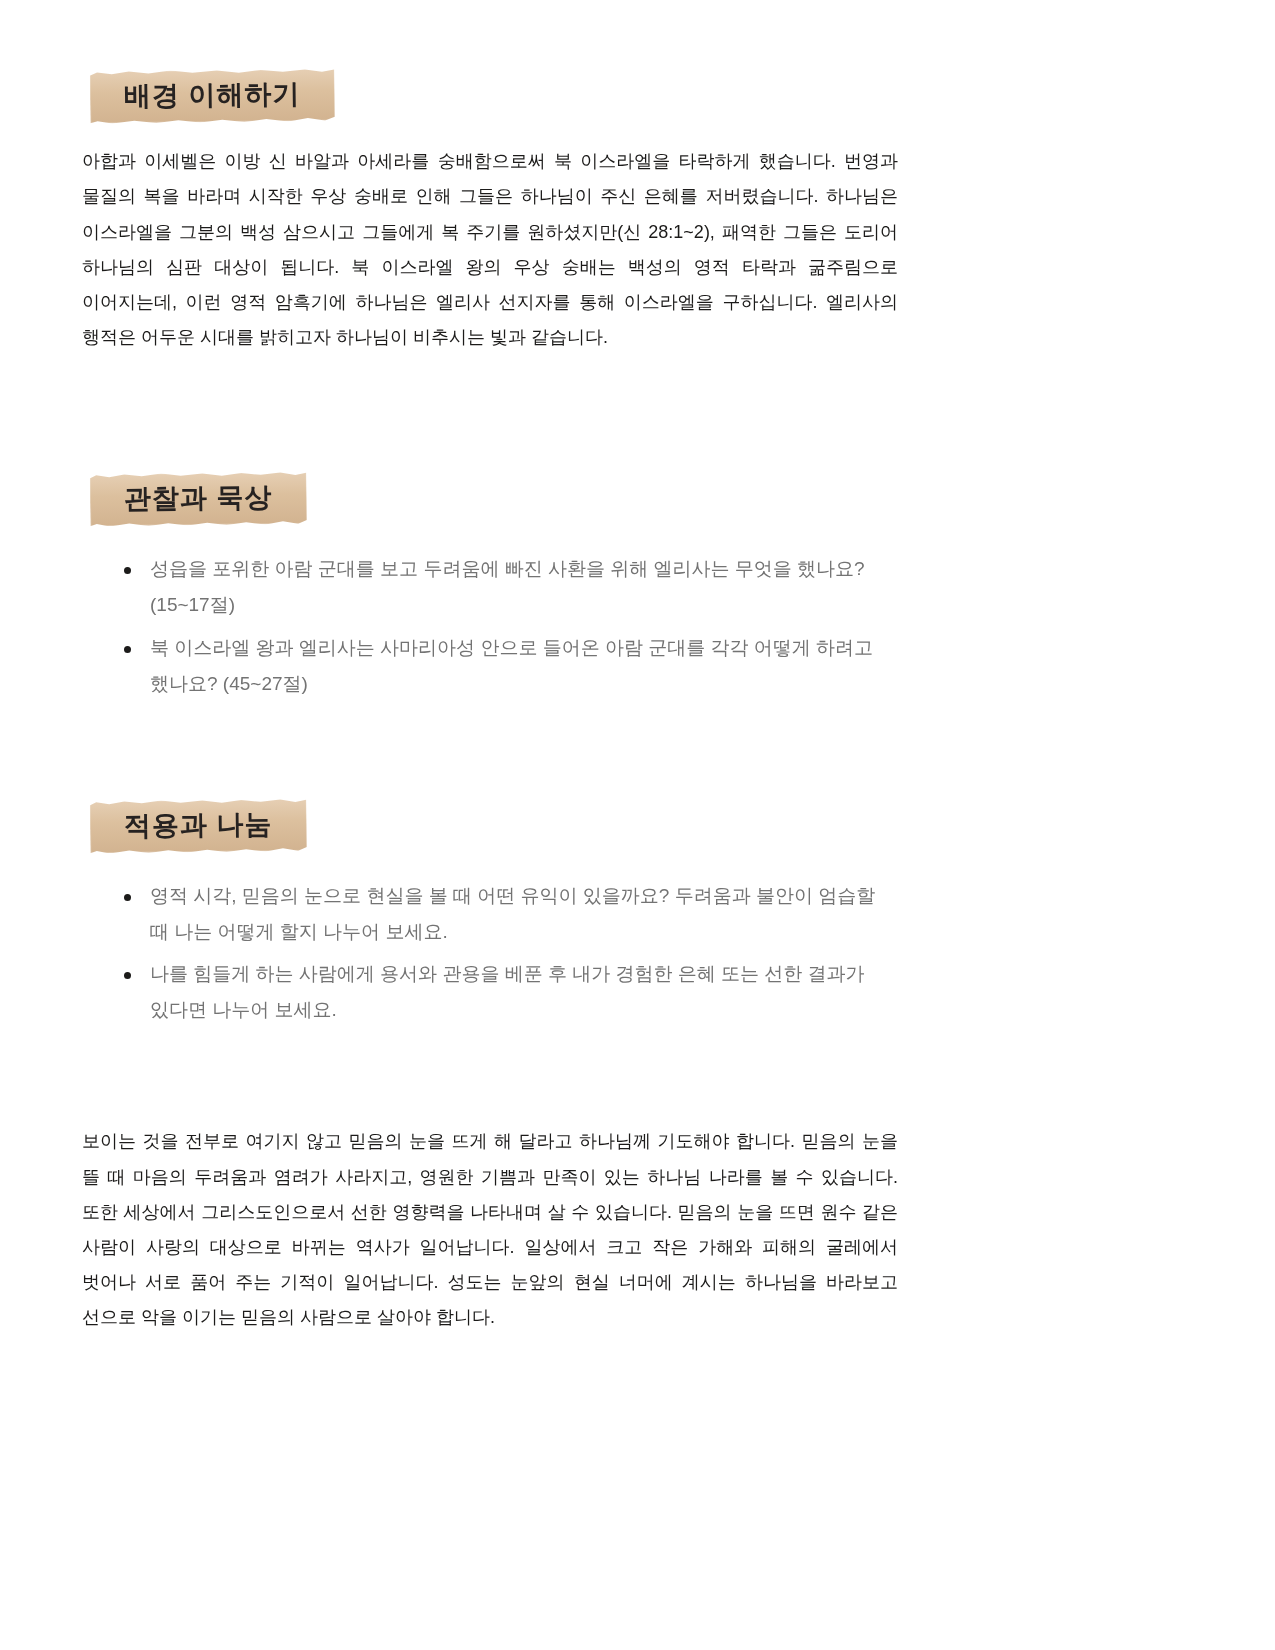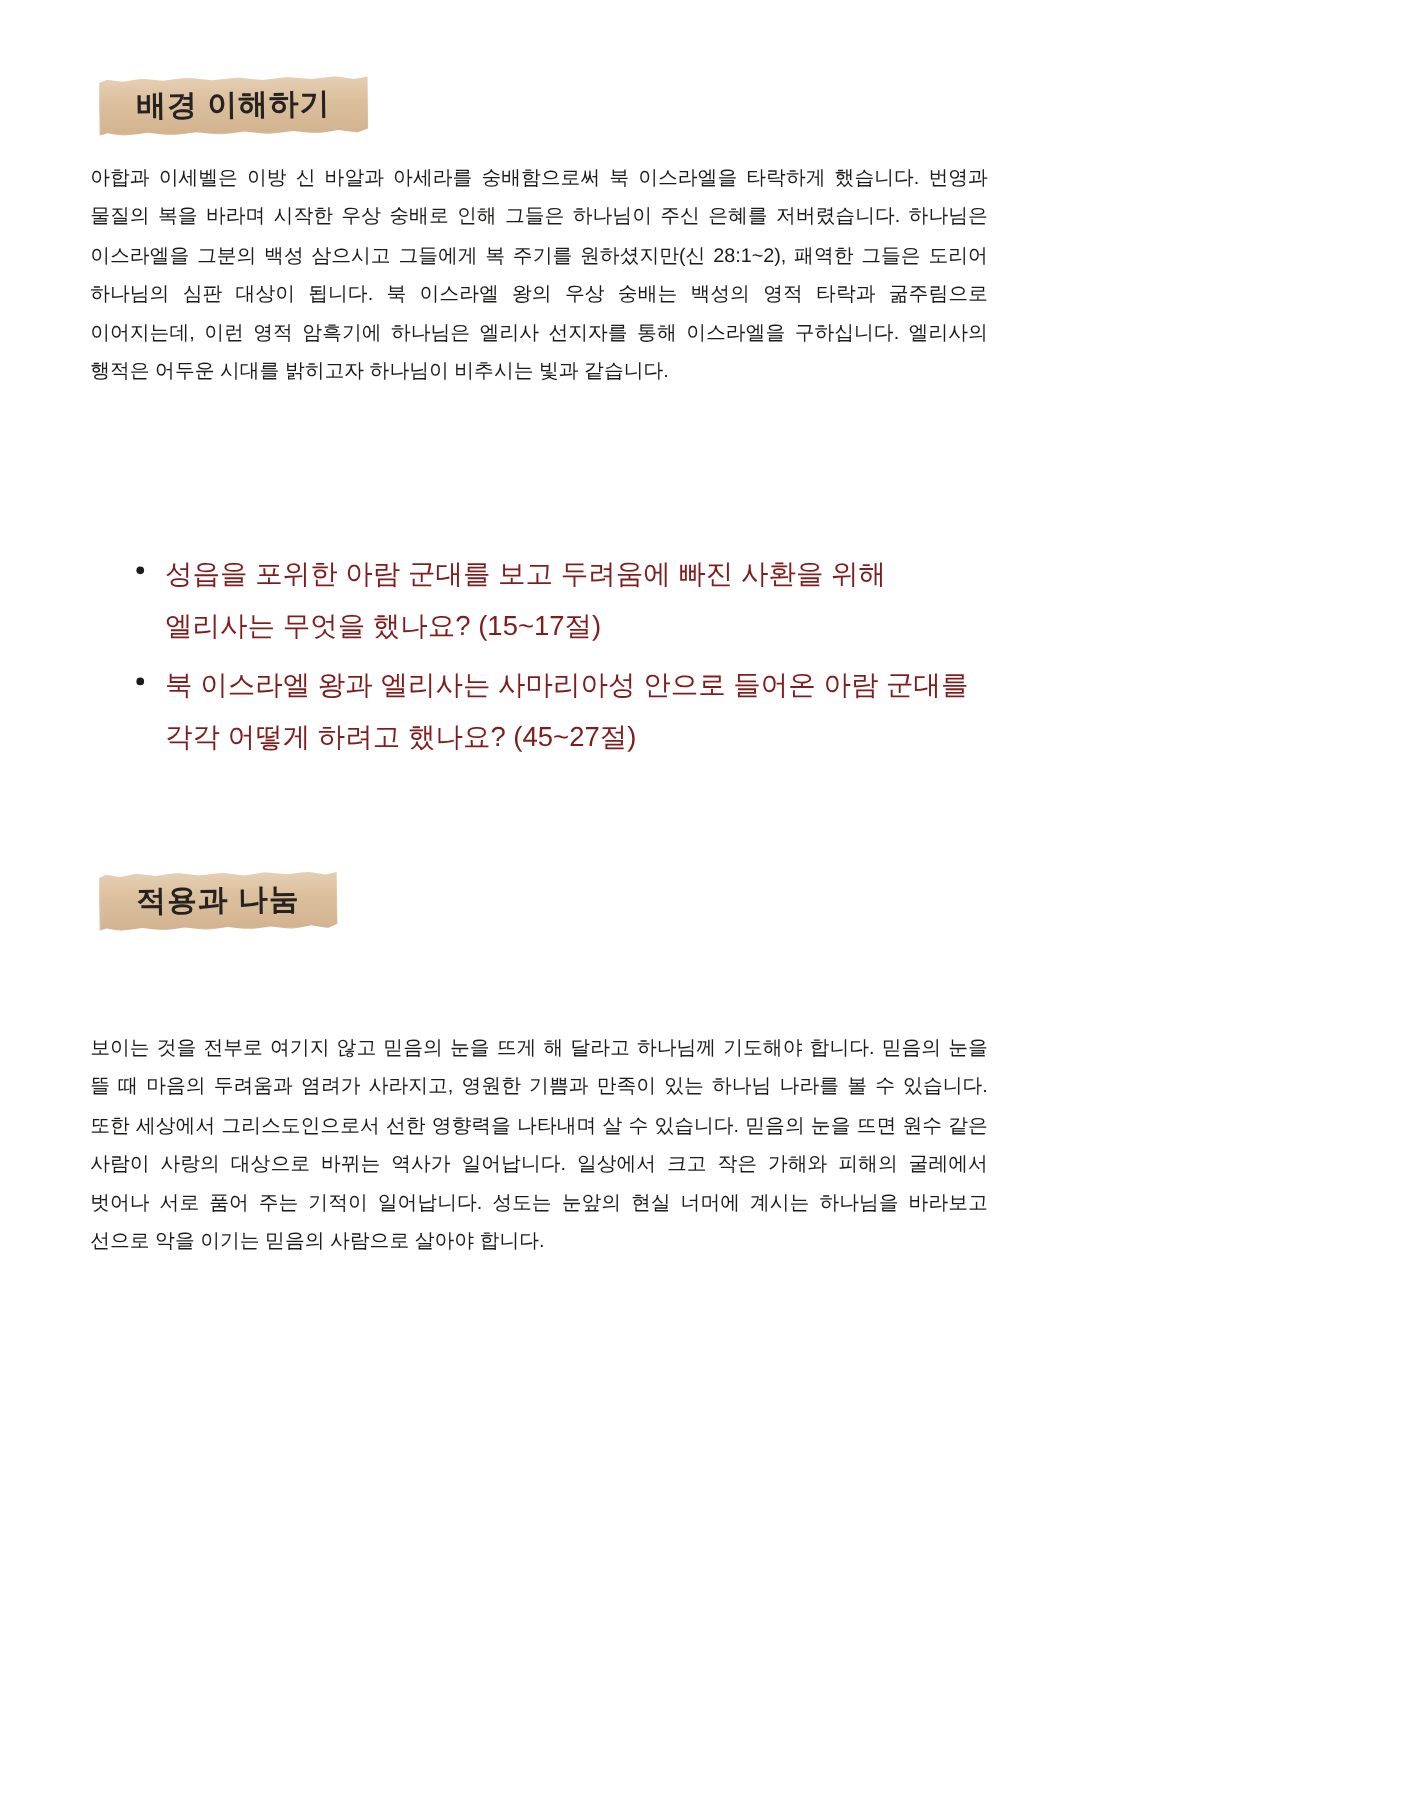--- a/index.html
+++ b/index.html
@@ -80,25 +80,25 @@
     margin-top: 20px;
   }
 
   ul.q-list {
     margin: 26px 0 0 0;
     padding: 0 0 0 40px;
     list-style: none;
   }
   ul.q-list li {
     position: relative;
-    font-size: 25px;
+    font-size: 19px;
     line-height: 1.9;
     margin-bottom: 6px;
     padding-left: 28px;
-    color: #7f1d1d;
+    color: #737373;
     word-break: keep-all;
   }
   ul.q-list li::before {
     content: "";
     position: absolute;
     left: 2px;
     top: 16px;
     width: 7px;
     height: 7px;
     border-radius: 50%;
@@ -120,35 +120,45 @@
       <div class="heading-tape">
         <span class="heading-text">배경 이해하기</span>
       </div>
     </div>
     <p class="body-text">아합과 이세벨은 이방 신 바알과 아세라를 숭배함으로써 북 이스라엘을 타락하게 했습니다. 번영과 물질의 복을 바라며 시작한 우상 숭배로 인해 그들은 하나님이 주신 은혜를 저버렸습니다. 하나님은 이스라엘을 그분의 백성 삼으시고 그들에게 복 주기를 원하셨지만(신 28:1~2), 패역한 그들은 도리어 하나님의 심판 대상이 됩니다. 북 이스라엘 왕의 우상 숭배는 백성의 영적 타락과 굶주림으로 이어지는데, 이런 영적 암흑기에 하나님은 엘리사 선지자를 통해 이스라엘을 구하십니다. 엘리사의 행적은 어두운 시대를 밝히고자 하나님이 비추시는 빛과 같습니다.</p>
   </div>
 
   <div class="gap-xl"></div>
 
   <div class="section">
+    <div class="heading-wrap">
+      <div class="heading-shadow"></div>
+      <div class="heading-tape">
+        <span class="heading-text">관찰과 묵상</span>
+      </div>
+    </div>
     <ul class="q-list">
       <li>성읍을 포위한 아람 군대를 보고 두려움에 빠진 사환을 위해 엘리사는 무엇을 했나요? (15~17절)</li>
       <li>북 이스라엘 왕과 엘리사는 사마리아성 안으로 들어온 아람 군대를 각각 어떻게 하려고 했나요? (45~27절)</li>
     </ul>
   </div>
 
   <div class="gap-l"></div>
 
   <div class="section">
     <div class="heading-wrap">
       <div class="heading-shadow"></div>
       <div class="heading-tape">
         <span class="heading-text">적용과 나눔</span>
       </div>
     </div>
+    <ul class="q-list">
+      <li>영적 시각, 믿음의 눈으로 현실을 볼 때 어떤 유익이 있을까요? 두려움과 불안이 엄습할 때 나는 어떻게 할지 나누어 보세요.</li>
+      <li>나를 힘들게 하는 사람에게 용서와 관용을 베푼 후 내가 경험한 은혜 또는 선한 결과가 있다면 나누어 보세요.</li>
+    </ul>
   </div>
 
   <div class="gap-m"></div>
 
   <div class="section">
     <p class="body-text narrow">보이는 것을 전부로 여기지 않고 믿음의 눈을 뜨게 해 달라고 하나님께 기도해야 합니다. 믿음의 눈을 뜰 때 마음의 두려움과 염려가 사라지고, 영원한 기쁨과 만족이 있는 하나님 나라를 볼 수 있습니다. 또한 세상에서 그리스도인으로서 선한 영향력을 나타내며 살 수 있습니다. 믿음의 눈을 뜨면 원수 같은 사람이 사랑의 대상으로 바뀌는 역사가 일어납니다. 일상에서 크고 작은 가해와 피해의 굴레에서 벗어나 서로 품어 주는 기적이 일어납니다. 성도는 눈앞의 현실 너머에 계시는 하나님을 바라보고 선으로 악을 이기는 믿음의 사람으로 살아야 합니다.</p>
   </div>
 
 </div>
 

